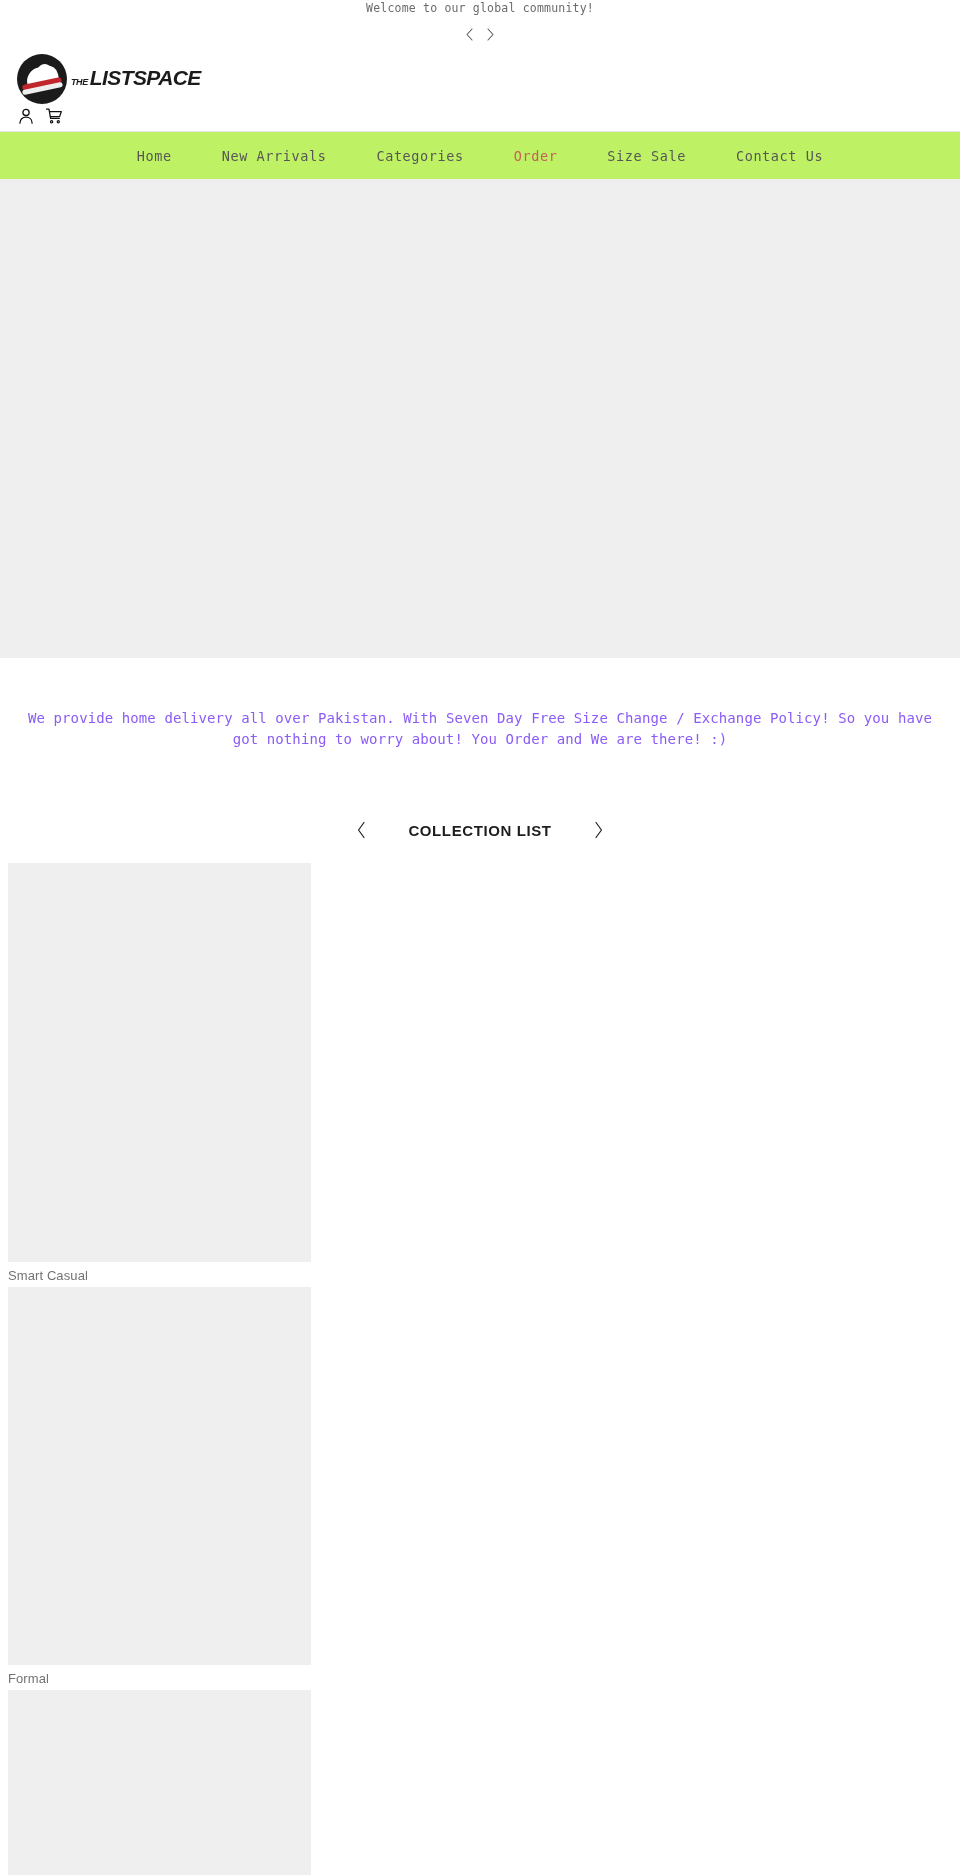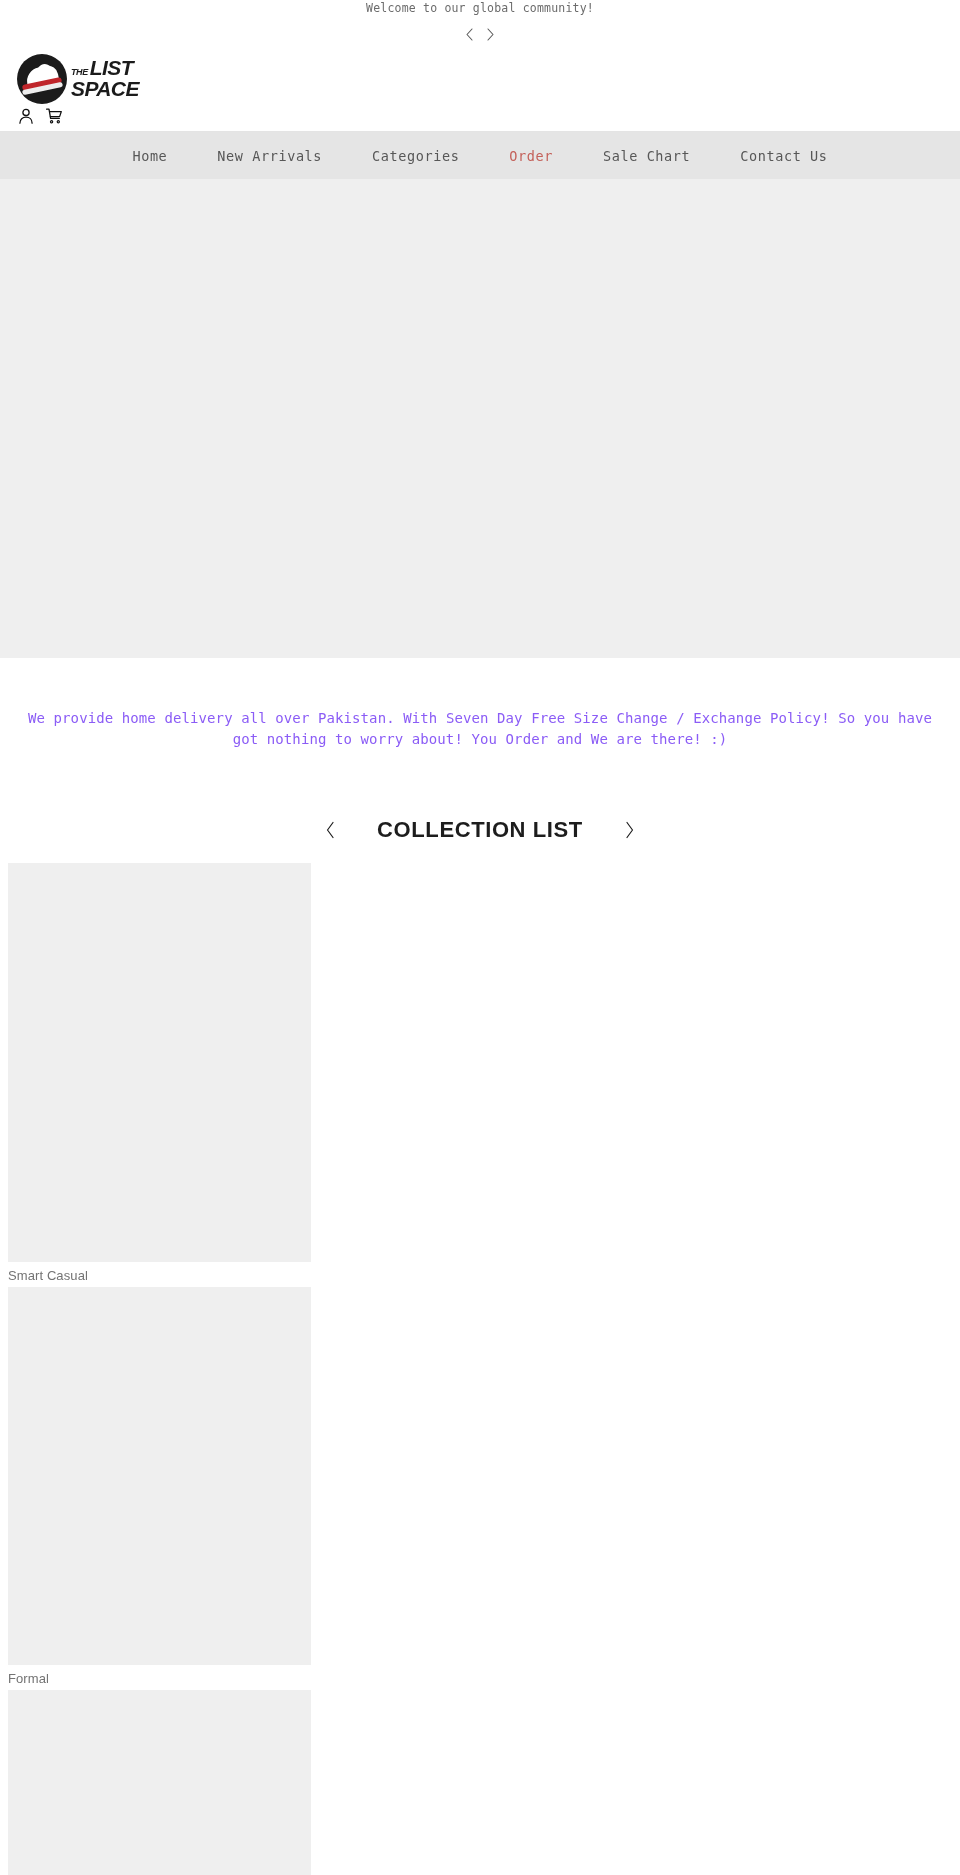--- a/index.html
+++ b/index.html
@@ -98,21 +98,21 @@
   .logo-badge .shoe-sole {
     position: absolute;
     left: 5px; top: 32px;
     width: 41px; height: 5px;
     background: #eeeeee;
     border-radius: 4px;
     transform: rotate(-12deg);
   }
   .logo-wordmark {
     display: flex;
-    flex-direction: column;
+    flex-direction: row;
     line-height: 0.92;
     padding-bottom: 1px;
   }
   .logo-line1 {
     display: flex;
     align-items: flex-end;
     gap: 2px;
   }
   .logo-the {
     font-family: "Liberation Sans", sans-serif;
@@ -156,21 +156,21 @@
   }
 
   
   .main-nav {
     width: 100%;
     height: 47px;
     display: flex;
     align-items: center;
     justify-content: center;
     gap: 8px;
-    background: #e5e5e5;
+    background: #bef264;
   }
   .nav-item {
     font-family: "DejaVu Sans Mono", monospace;
     font-size: 13.5px;
     color: #575757;
     letter-spacing: 0.6px;
     padding: 0 21px;
     cursor: pointer;
     white-space: nowrap;
   }
@@ -206,21 +206,21 @@
   }
   .collection-header {
     display: flex;
     align-items: center;
     justify-content: center;
     gap: 0;
     height: 34px;
   }
   .collection-title {
     font-family: "Liberation Sans", sans-serif;
-    font-size: 22px;
+    font-size: 15px;
     color: #1d1d1d;
     letter-spacing: 0.6px;
     padding: 0 36px;
     white-space: nowrap;
   }
   .collection-arrow {
     width: 22px; height: 22px;
     display: inline-flex;
     align-items: center;
     justify-content: center;
@@ -309,21 +309,21 @@
   </div>
 </header>
 
 <div class="nav-divider"></div>
 
 <nav class="main-nav">
   <a class="nav-item">Home</a>
   <a class="nav-item">New Arrivals</a>
   <a class="nav-item">Categories</a>
   <a class="nav-item sale">Order</a>
-  <a class="nav-item">Sale Chart</a>
+  <a class="nav-item">Size Sale</a>
   <a class="nav-item">Contact Us</a>
 </nav>
 
 <section class="hero"></section>
 
 <section class="promo-section">
   <p class="promo-text">We provide home delivery all over Pakistan. With Seven Day Free Size Change / Exchange Policy! So you have got nothing to worry about! You Order and We are there! :)</p>
 </section>
 
 <section class="collection-section">

